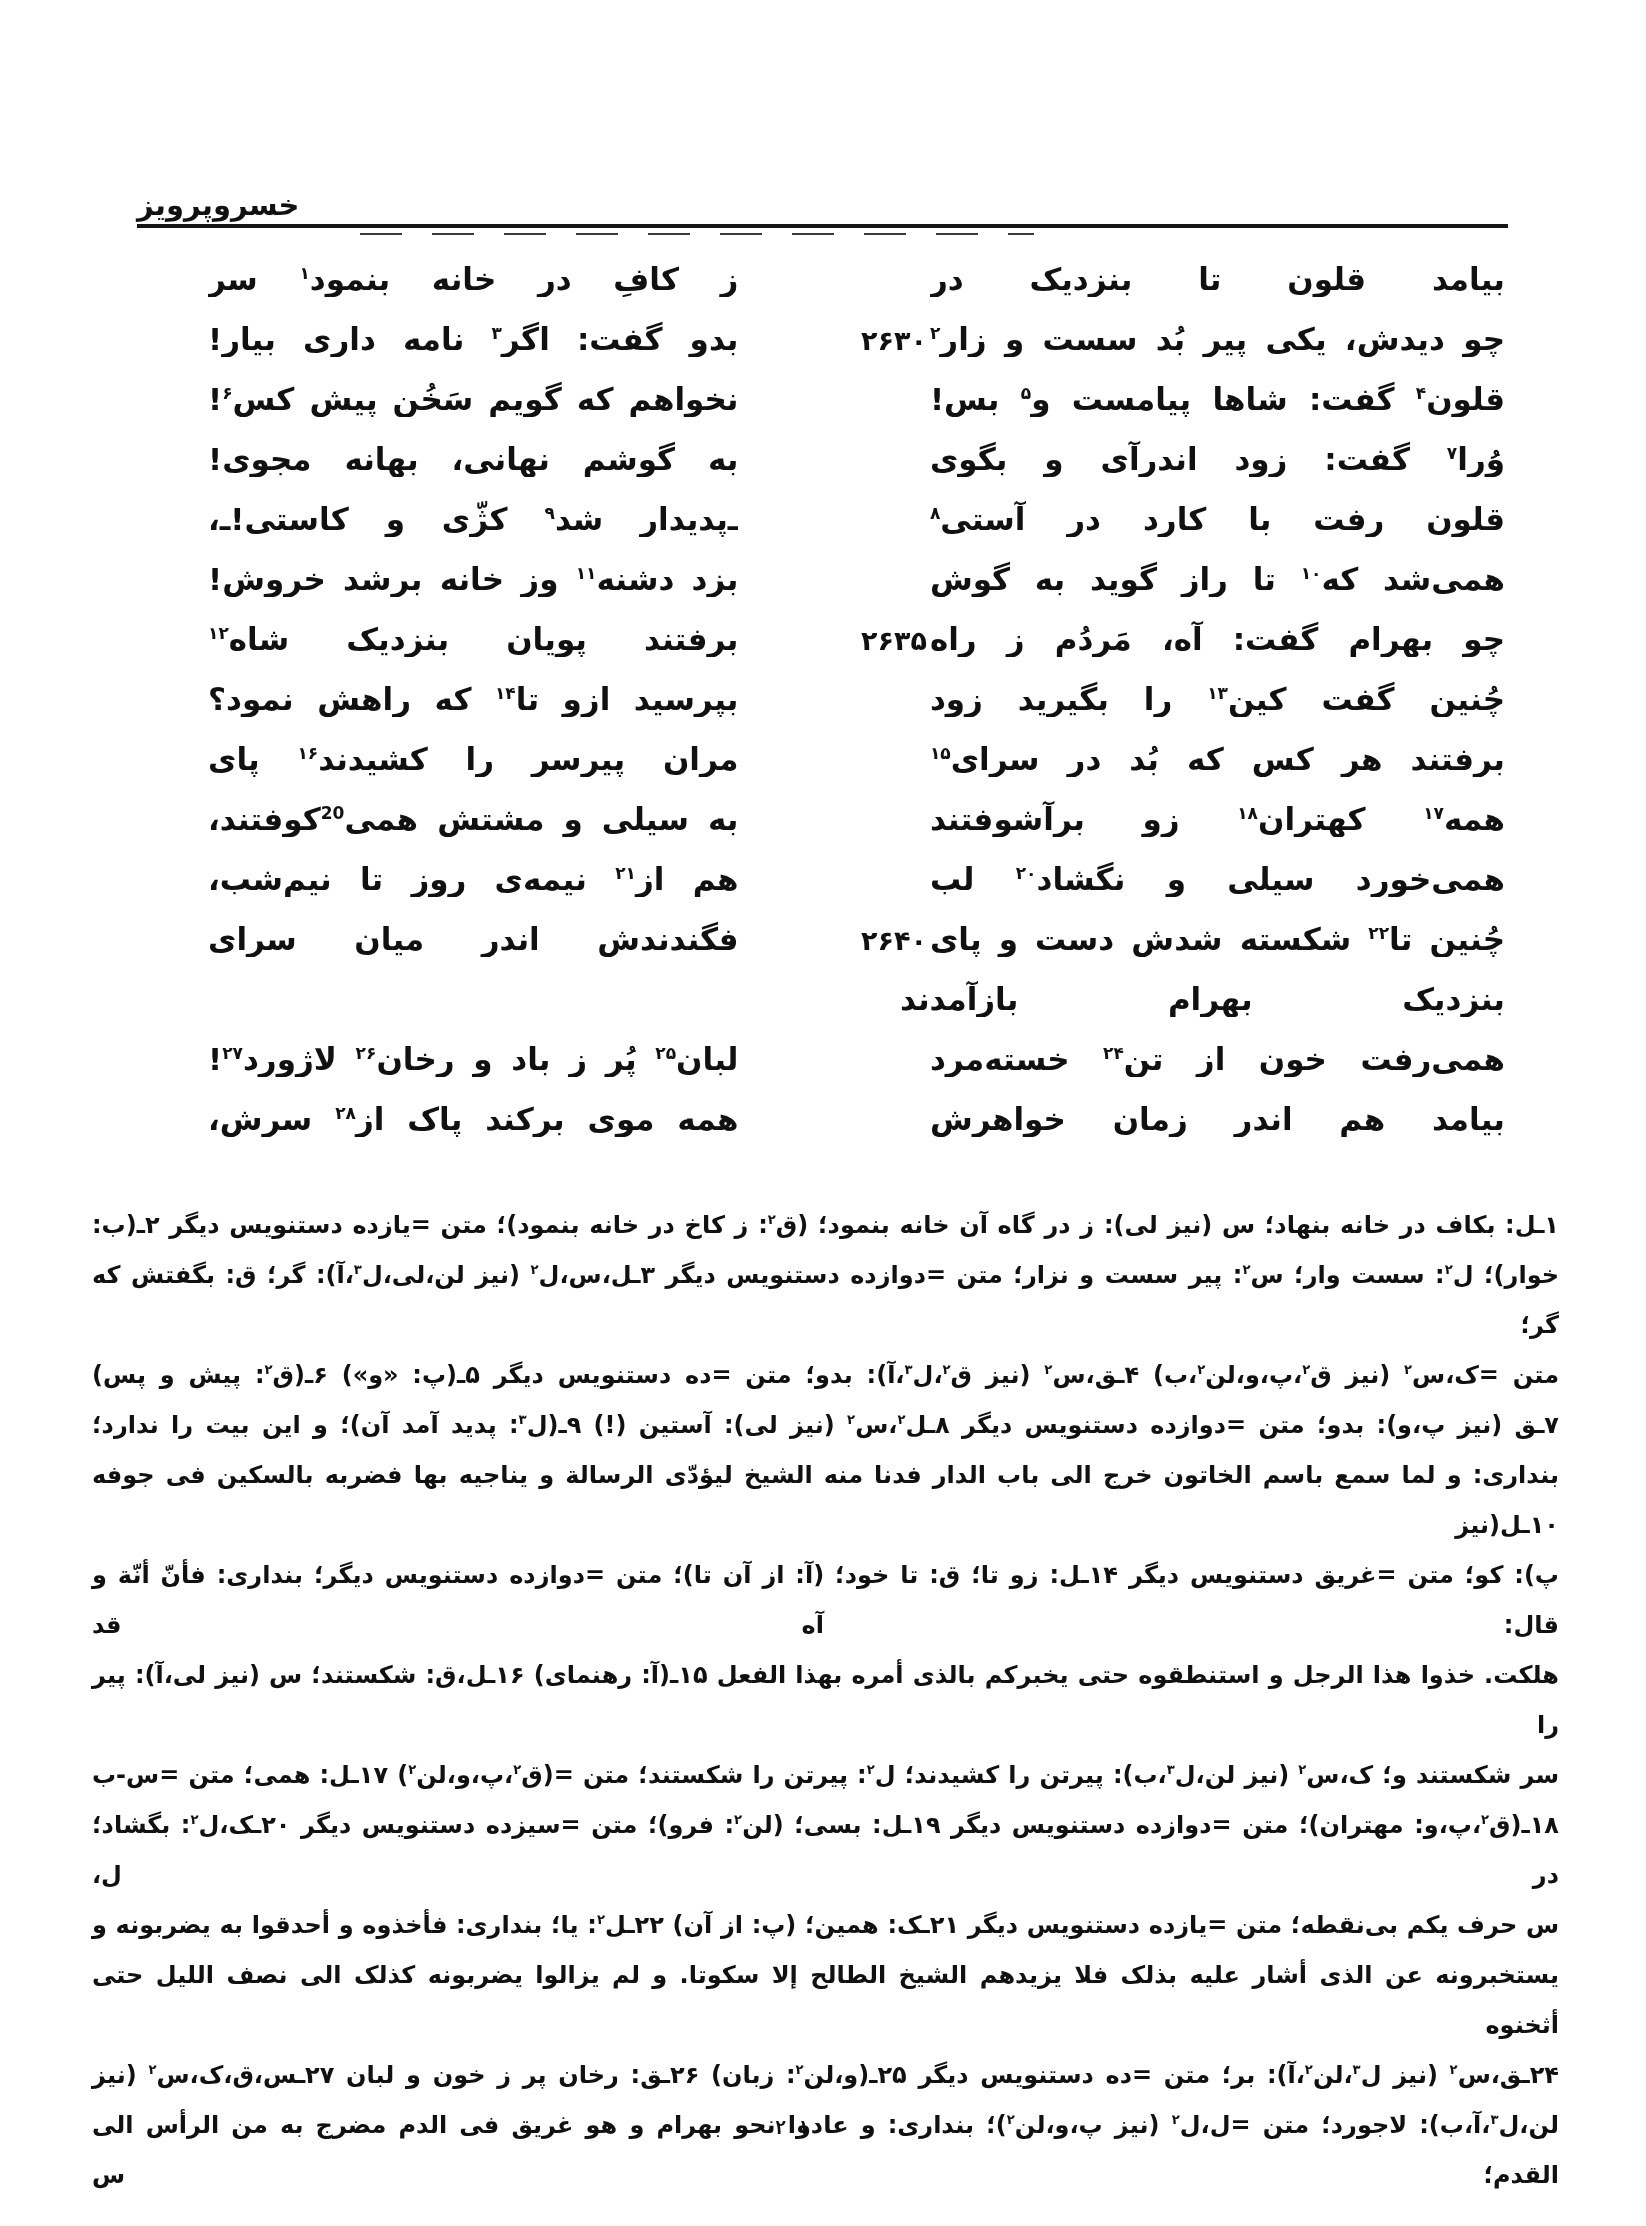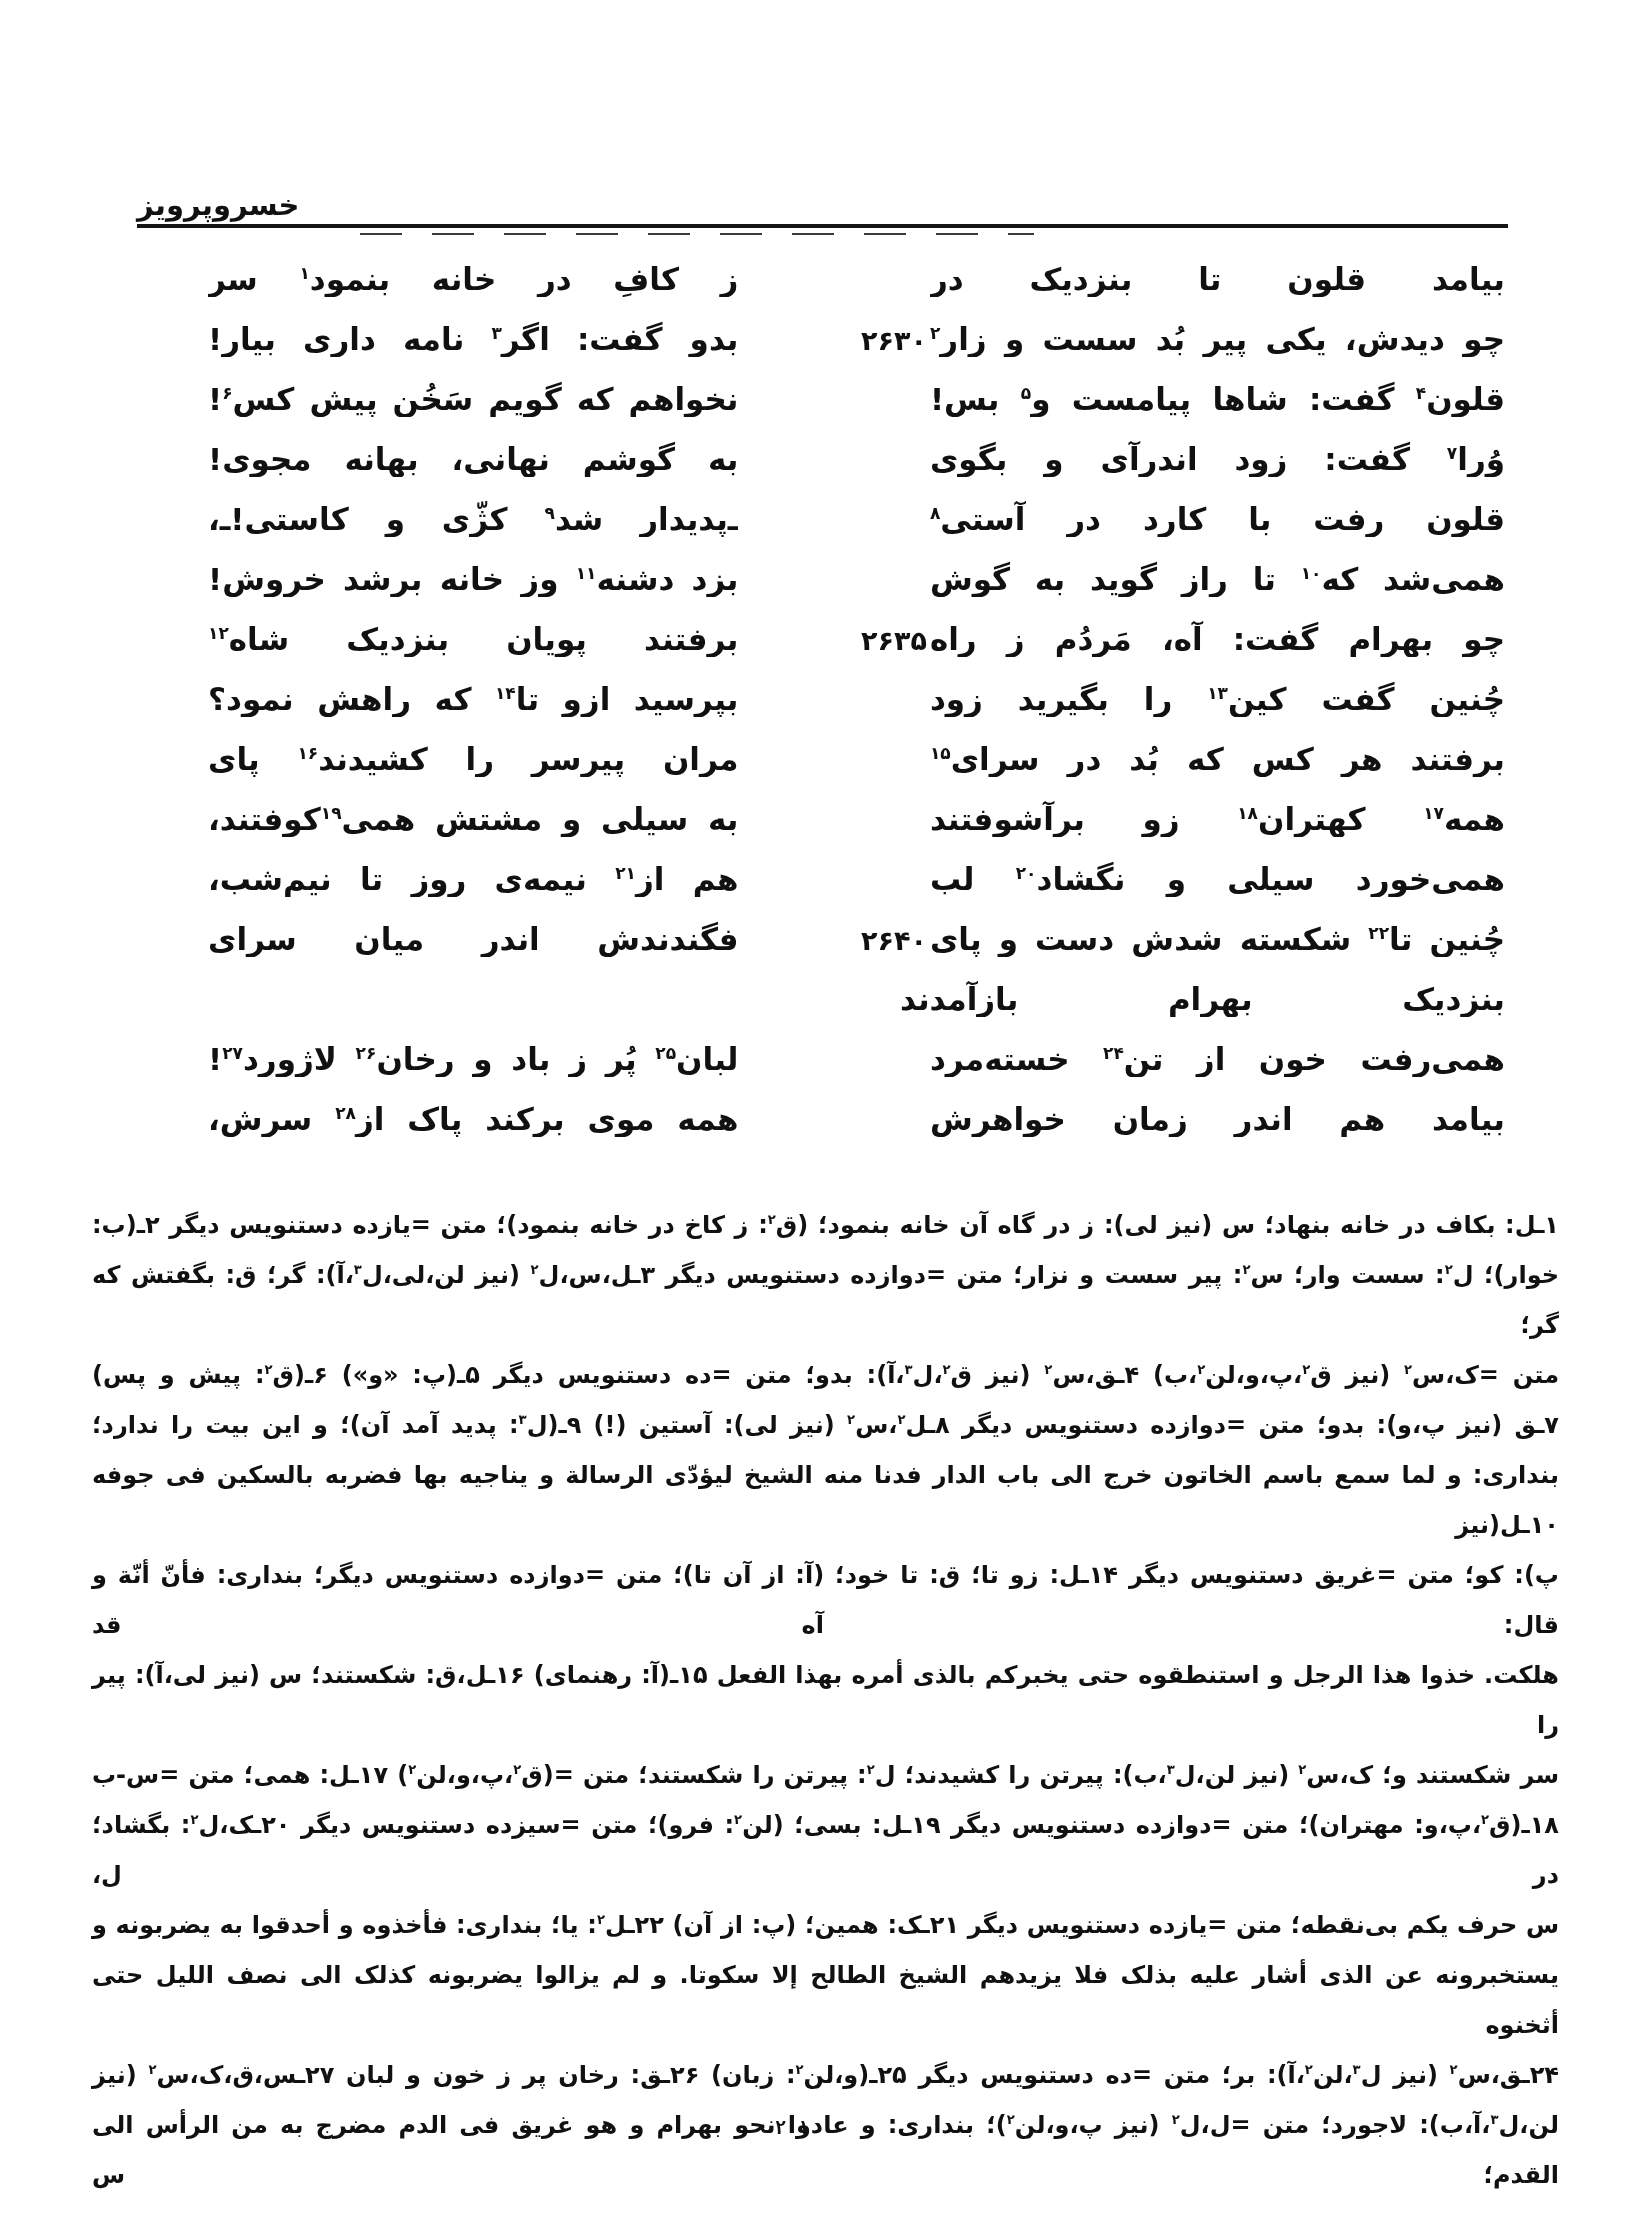--- a/index.html
+++ b/index.html
@@ -82,21 +82,21 @@
       <div class="hemi h2">بپرسید ازو تا<sup>۱۴</sup> که راهش نمود؟</div>
     </div>
   <div class="vrow">
       <div class="hemi h1">برفتند هر کس که بُد در سرای<sup>۱۵</sup></div>
       <div class="vnum"></div>
       <div class="hemi h2">مران پیرسر را کشیدند<sup>۱۶</sup> پای</div>
     </div>
   <div class="vrow">
       <div class="hemi h1">همه<sup>۱۷</sup> کهتران<sup>۱۸</sup> زو برآشوفتند</div>
       <div class="vnum"></div>
-      <div class="hemi h2">به سیلی و مشتش همی<sup>۱۹</sup>کوفتند،</div>
+      <div class="hemi h2">به سیلی و مشتش همی<sup>20</sup>کوفتند،</div>
     </div>
   <div class="vrow">
       <div class="hemi h1">همی‌خورد سیلی و نگشاد<sup>۲۰</sup> لب</div>
       <div class="vnum"></div>
       <div class="hemi h2">هم از<sup>۲۱</sup> نیمه‌ی روز تا نیم‌شب،</div>
     </div>
   <div class="vrow">
       <div class="hemi h1">چُنین تا<sup>۲۲</sup> شکسته شدش دست و پای</div>
       <div class="vnum">۲۶۴۰</div>
       <div class="hemi h2">فگندندش اندر میان سرای</div>

